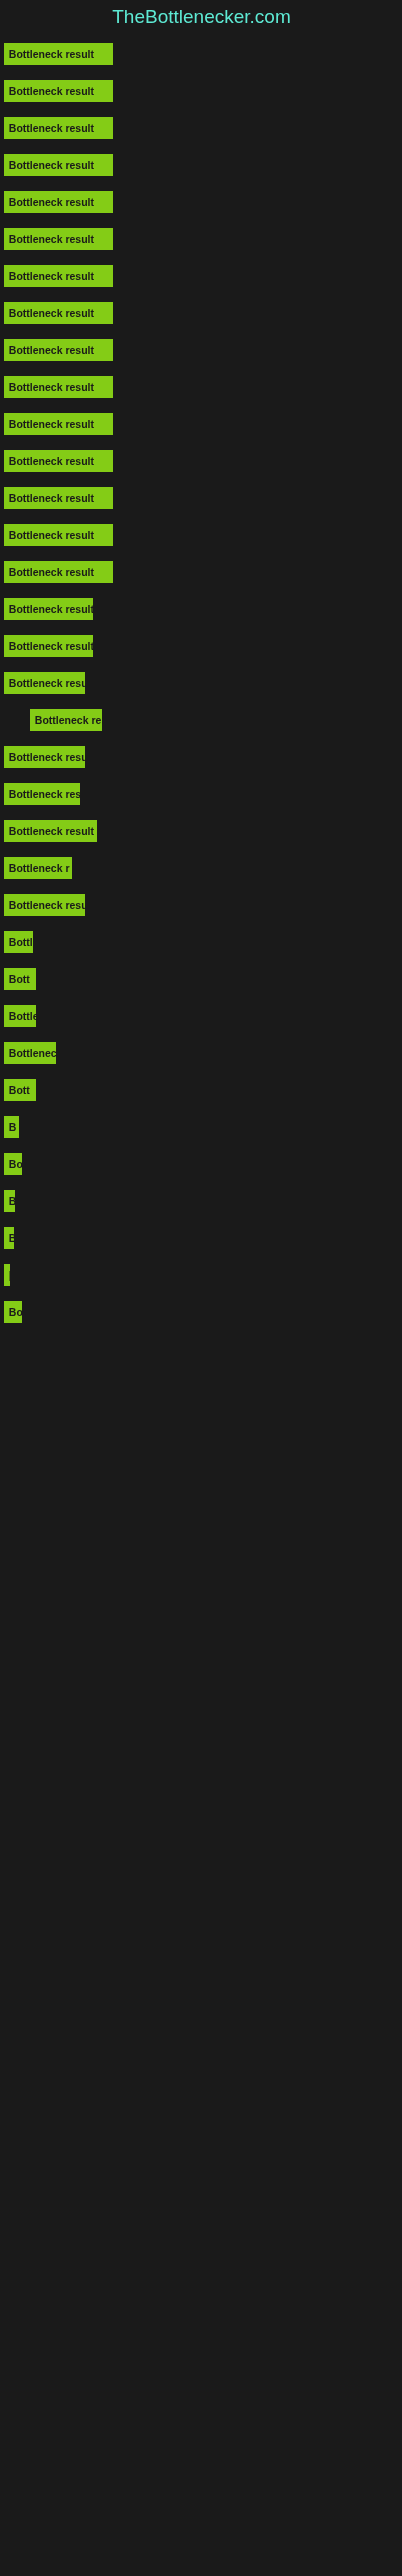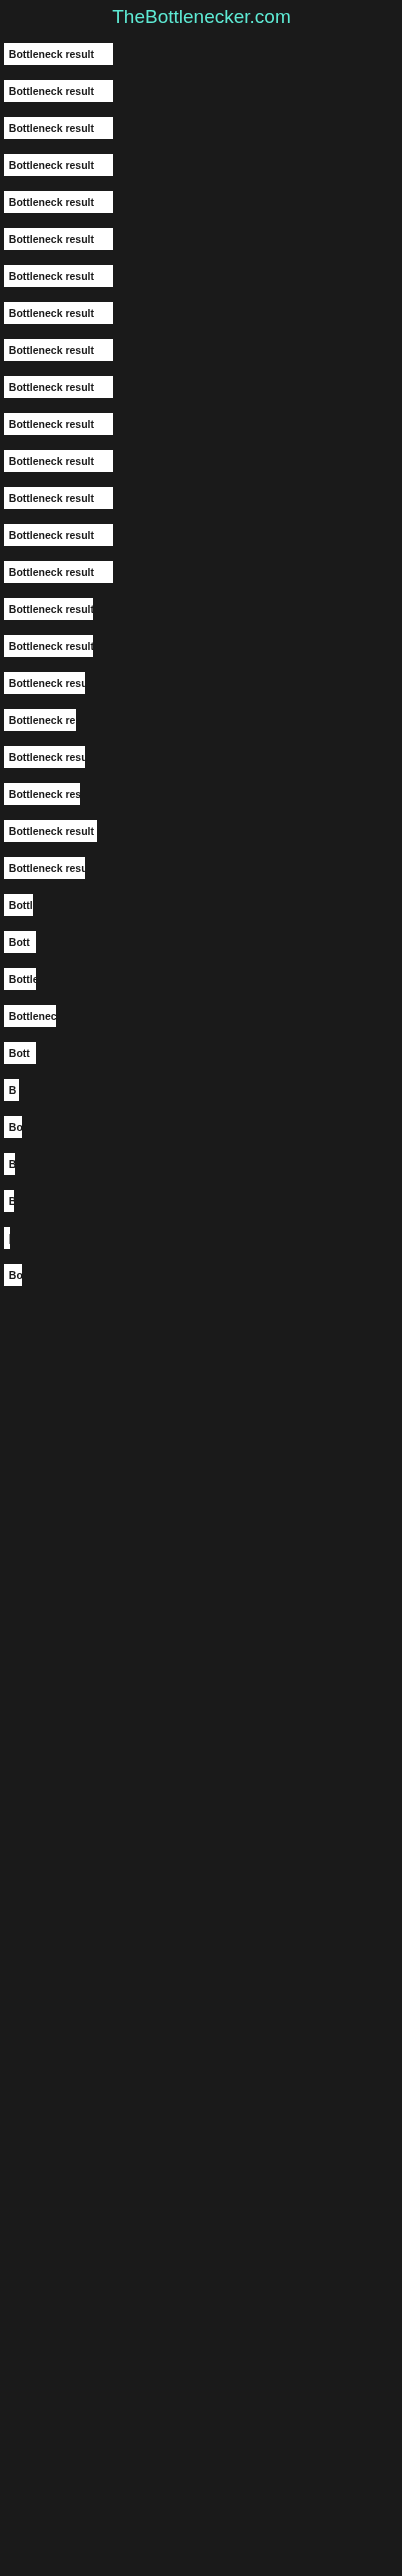--- a/index.html
+++ b/index.html
@@ -31,21 +31,21 @@
       gap: 0px;
     }
 
     .bar-row {
       display: flex;
       align-items: center;
       margin-bottom: 14.5px;
     }
 
     .bar {
-      background-color: #ffffff;
+      background-color: #84cc16;
       height: 22.5px;
       display: flex;
       align-items: center;
       padding-left: 4.8px;
       overflow: hidden;
       white-space: nowrap;
     }
 
     .bar-label {
       color: #1a1a1a;
@@ -145,40 +145,45 @@
       <div class="bar" style="width: 89px;">
         <span class="bar-label">Bottleneck result</span>
       </div>
     </div>
     <div class="bar-row">
       <div class="bar" style="width: 81px;">
         <span class="bar-label">Bottleneck resu</span>
       </div>
     </div>
     <div class="bar-row">
-      <div class="bar" style="width: 72px;">
+      <div class="bar" style="width: 72px; margin-left: 26px;">
         <span class="bar-label">Bottleneck re</span>
       </div>
     </div>
     <div class="bar-row">
       <div class="bar" style="width: 81px;">
         <span class="bar-label">Bottleneck resu</span>
       </div>
     </div>
     <div class="bar-row">
       <div class="bar" style="width: 76px;">
         <span class="bar-label">Bottleneck res</span>
       </div>
     </div>
     <div class="bar-row">
       <div class="bar" style="width: 93px;">
         <span class="bar-label">Bottleneck result</span>
       </div>
     </div>
     <div class="bar-row">
+      <div class="bar" style="width: 68px;">
+        <span class="bar-label">Bottleneck r</span>
+      </div>
+    </div>
+    <div class="bar-row">
       <div class="bar" style="width: 81px;">
         <span class="bar-label">Bottleneck resu</span>
       </div>
     </div>
     <div class="bar-row">
       <div class="bar" style="width: 29px; text-align: center;">
         <span class="bar-label">Bottler</span>
       </div>
     </div>
     <div class="bar-row">

